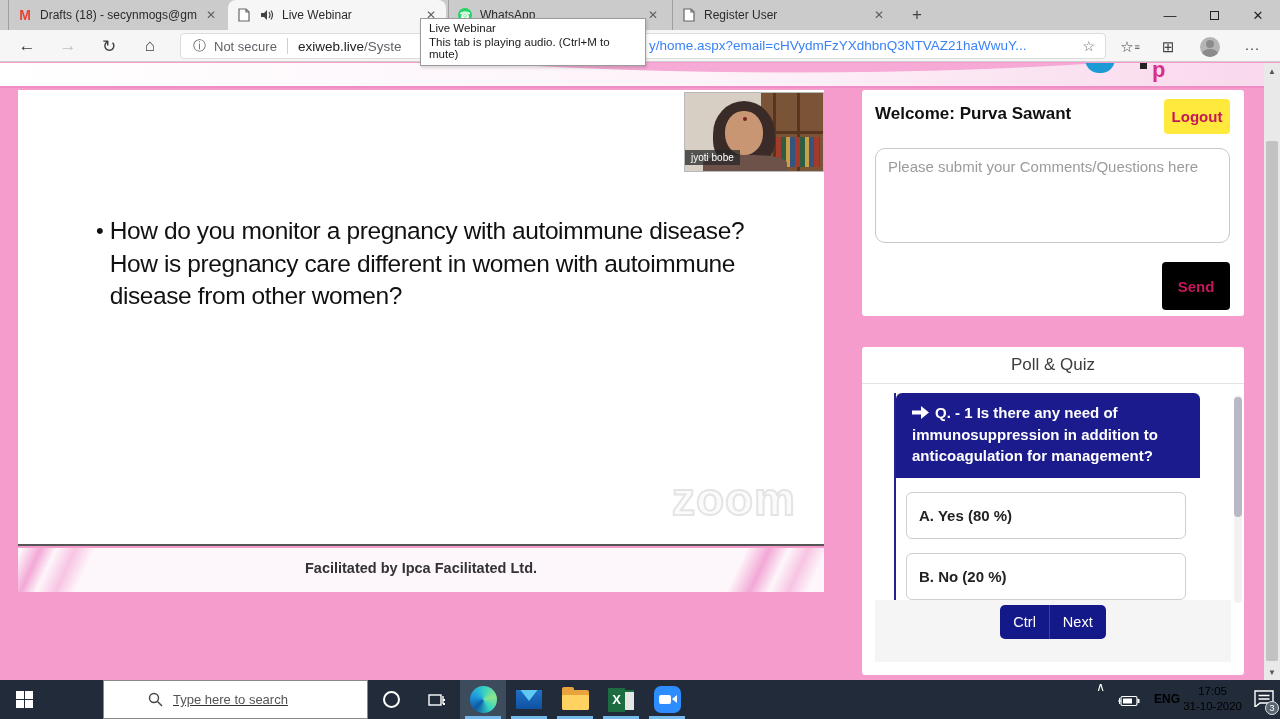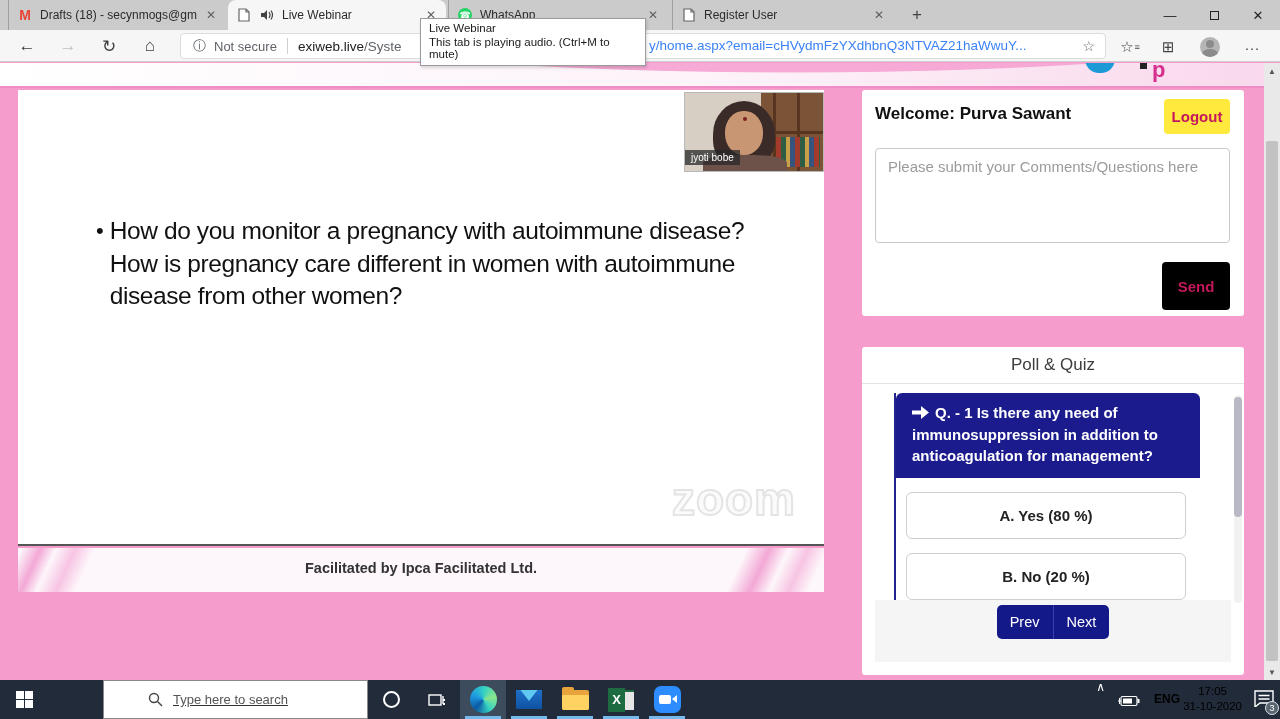--- a/index.html
+++ b/index.html
@@ -80,32 +80,32 @@
   .facil-band .sw1 { position:absolute; left:-30px; top:-10px; width:160px; height:70px;
      background:linear-gradient(115deg, transparent 20%, #f3a8d6 30%, transparent 38%, #f7c4e3 48%, transparent 58%); }
   .facil-band .sw2 { position:absolute; right:-30px; top:-10px; width:160px; height:70px;
      background:linear-gradient(115deg, transparent 30%, #f3a8d6 42%, transparent 52%, #f7c4e3 62%, transparent 72%); }
   .facil-text { position:absolute; left:0; right:0; top:12px; text-align:center; font-size:14.5px; font-weight:bold; color:#333; }
 
   
   .welcome-card { position:absolute; left:862px; top:27px; width:382px; height:226px; background:#fff; border-radius:3px; }
   .welcome-title { position:absolute; left:13px; top:14px; font-size:17px; font-weight:bold; color:#111; }
   .logout-btn { position:absolute; right:14px; top:9px; width:66px; height:35px; background:#ffe93c; border:none; border-radius:4px; font-size:15px; font-weight:bold; color:#c4175c; font-family:"Liberation Sans", sans-serif; cursor:pointer; }
-  .comment-box { position:absolute; left:13px; top:58px; width:355px; height:95px; border:1px solid #c9c9c9; border-radius:4px; resize:none; font-size:15px; padding:9px 12px; color:#333; font-family:"Liberation Sans", sans-serif; outline:none; }
+  .comment-box { position:absolute; left:13px; top:58px; width:355px; height:95px; border:1px solid #c9c9c9; border-radius:10px; resize:none; font-size:15px; padding:9px 12px; color:#333; font-family:"Liberation Sans", sans-serif; outline:none; }
   .comment-box::placeholder { color:#9b9b9b; }
   .send-btn { position:absolute; right:14px; top:172px; width:68px; height:48px; background:#000000; border:none; border-radius:4px; font-size:15px; font-weight:bold; color:#c4175c; font-family:"Liberation Sans", sans-serif; cursor:pointer; }
 
   
   .poll-card { position:absolute; left:862px; top:284px; width:382px; height:328px; background:#fff; border-radius:3px; }
   .poll-title { position:absolute; left:0; right:0; top:8px; text-align:center; font-size:17px; color:#3d3d3d; }
   .poll-title-sep { position:absolute; left:0; right:0; top:36px; height:1px; background:#e3e3e3; }
   .poll-scroll { position:absolute; left:32px; top:46px; width:318px; height:212px; border-left:2px solid #23238c; overflow:hidden; }
   .poll-question { margin-left:0; width:304px; background:#1b1b8e; border-radius:6px 6px 0 0; color:#fff; font-size:15px; font-weight:bold; line-height:21px; padding:9px 12px 12px 16px; }
   .q-arrow { display:inline-block; vertical-align:-1px; margin-right:6px; }
-  .poll-option { width:280px; margin:14px 0 0 10px; border:1px solid #cfcfcf; border-radius:6px; background:#fff; padding:14px 12px; font-size:15px; font-weight:bold; color:#222; cursor:pointer;text-align:center; }
+  .poll-option { width:280px; margin:14px 0 0 10px; border:1px solid #cfcfcf; border-radius:6px; background:#fff; padding:14px 12px; font-size:15px; font-weight:bold; color:#222; cursor:pointer; }
   .poll-vscroll { position:absolute; right:2px; top:48px; width:8px; height:208px; background:#f2f2f2; border-radius:4px; }
   .poll-vthumb { position:absolute; left:0; top:2px; width:8px; height:120px; background:#b9b9c6; border-radius:4px; }
   .poll-footer { position:absolute; left:13px; right:13px; top:253px; height:62px; background:#f5f5f5; display:flex; align-items:flex-start; justify-content:center; padding-top:5px; }
   .pn-group { display:flex; border-radius:5px; overflow:hidden; }
   .pn-btn { background:#14198a; color:#fff; border:none; font-size:14.5px; padding:9px 13px; font-family:"Liberation Sans", sans-serif; cursor:pointer; }
   .pn-btn.prev { border-right:1px solid #3c3fae; }
 
   
   .page-scrollbar { position:absolute; right:0; top:0; width:16px; height:617px; background:#e9e9e9; }
   .ps-arrow { position:absolute; left:0; width:16px; height:16px; font-size:8px; color:#555; display:flex; align-items:center; justify-content:center; }
@@ -273,21 +273,21 @@
                 <path d="M0 4.5 h9 v-4.5 l8 6.5 -8 6.5 v-4.5 h-9 z" fill="#fff"></path>
               </svg></span><span>Q. - 1 Is there any need of immunosuppression in addition to anticoagulation for management?</span></div>
         <div class="poll-option">A. Yes (80 %)</div>
         <div class="poll-option">B. No (20 %)</div>
       </div>
       <div class="poll-vscroll">
           <span class="poll-vthumb"></span>
         </div>
       <div class="poll-footer">
         <div class="pn-group">
-          <button class="pn-btn prev">Prev</button>
+          <button class="pn-btn prev">Ctrl</button>
           <button class="pn-btn">Next</button>
         </div>
       </div>
     </div>
 
     <div class="page-scrollbar">
       <div class="ps-arrow" style="top:0;">▲</div>
       <div class="ps-thumb"></div>
       <div class="ps-arrow" style="top:601px;">▼</div>
     </div>

